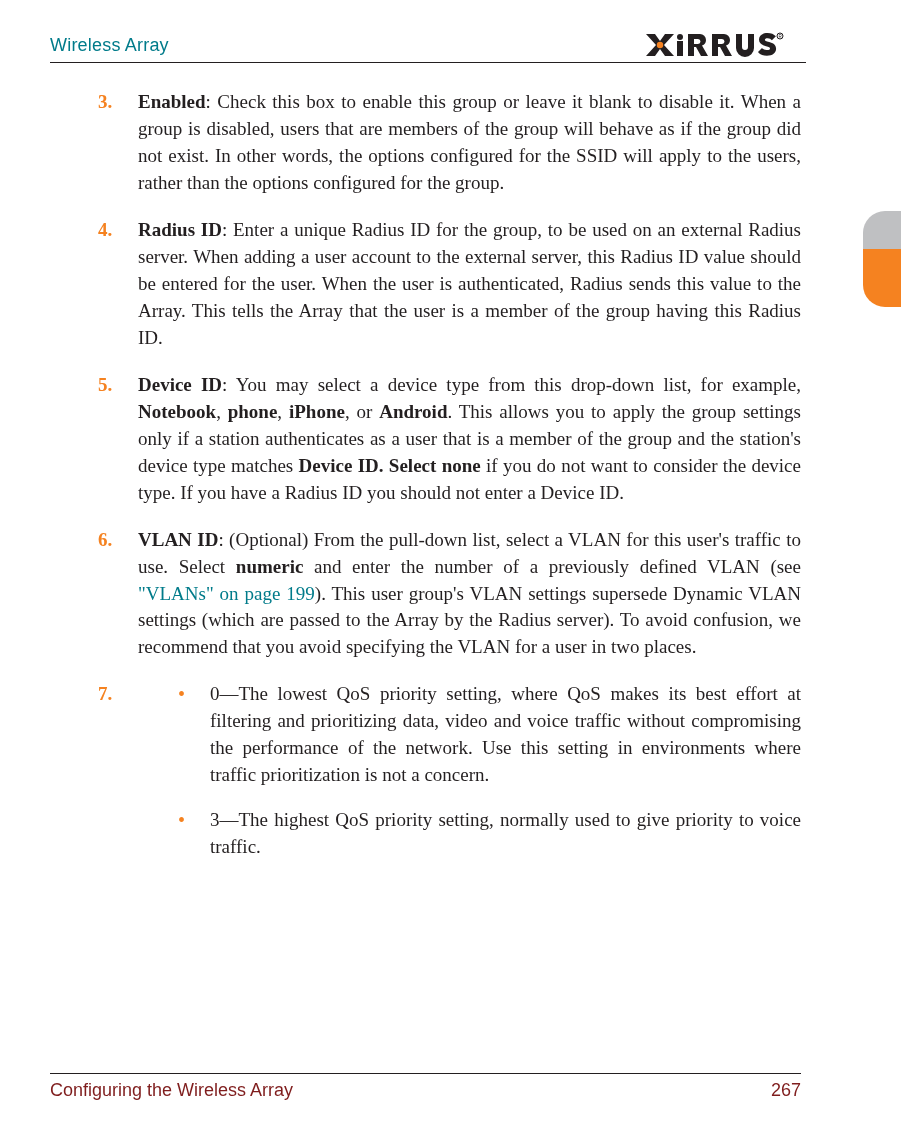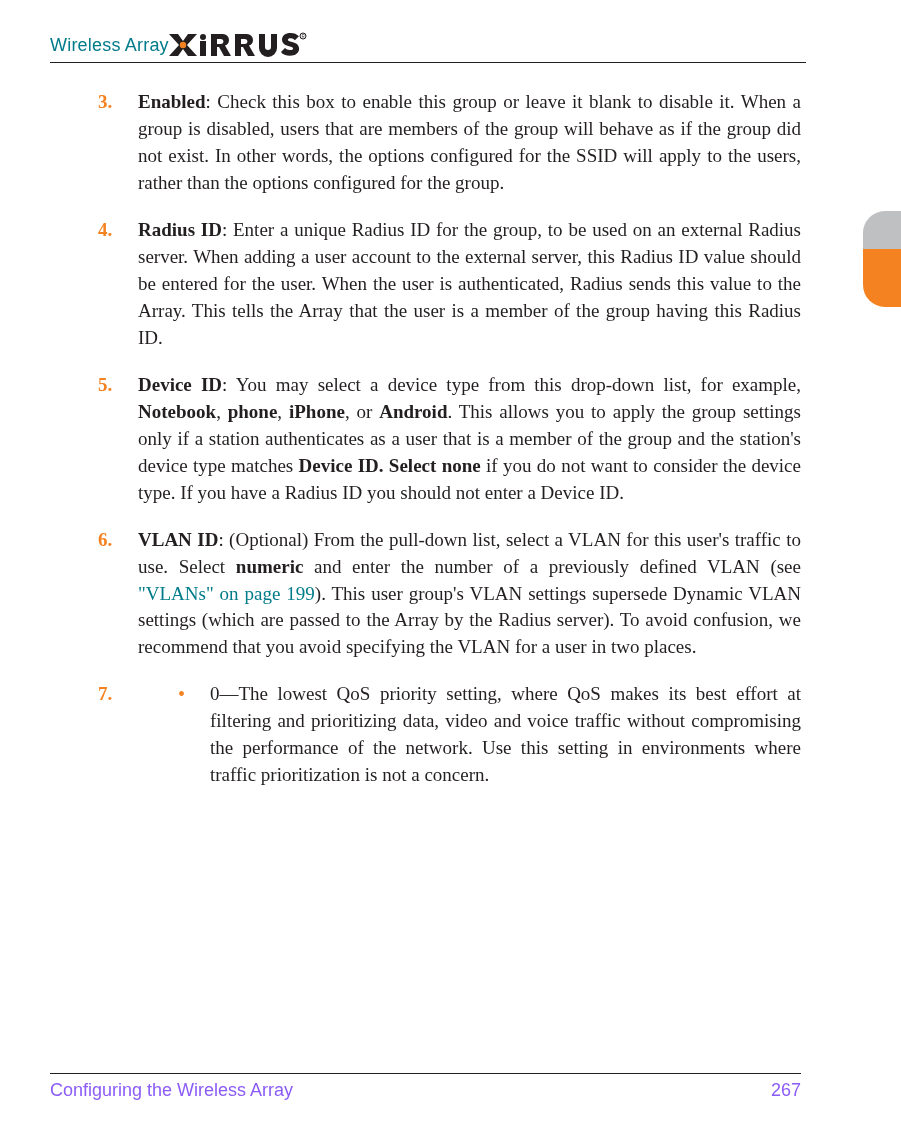--- a/index.html
+++ b/index.html
@@ -16,20 +16,21 @@
     height: 1137px;
     box-sizing: border-box;
   }
   .content {
     box-sizing: border-box;
     padding: 30px 100px 0 50px;
     width: 901px;
   }
   .header-row {
     display: flex;
+    justify-content: space-between;
     align-items: center;
     border-bottom: 1px solid #231f20;
     padding-bottom: 2px;
     margin-bottom: 26px;
     margin-right: -5px;
   }
   .header-title {
     font-family: Arial, Helvetica, sans-serif;
     color: #007b8a;
     font-size: 18px;
@@ -65,21 +66,21 @@
   .footer {
     position: absolute;
     left: 50px;
     right: 100px;
     bottom: 36px;
     border-top: 1px solid #231f20;
     padding-top: 6px;
     display: flex;
     justify-content: space-between;
     font-family: Arial, Helvetica, sans-serif;
-    color: #8b5cf6;
+    color: #7f1d1d;
     font-size: 18px;
   }
   ol.steps {
     list-style: none;
     margin: 0 0 0 0;
     padding: 0 0 0 48px;
   }
   ol.steps > li {
     position: relative;
     margin: 0 0 20px 0;
@@ -175,20 +176,21 @@
 
       <li>
         <span class="num">6.</span>
         <span class="just"><span class="label">VLAN ID</span><span>: (Optional) From the pull-down list, select a VLAN for this user's traffic to use. Select </span><span class="label">numeric</span><span> and enter the number of a previously defined VLAN (see </span><span class="link">"VLANs" on page 199</span><span>). This user group's VLAN settings supersede Dynamic VLAN settings (which are passed to the Array by the Radius server). To avoid confusion, we recommend that you avoid specifying the VLAN for a user in two places.</span></span>
       </li>
 
       <li>
         <span class="num">7.</span>
         <ul class="bullets">
           <li>0—The lowest QoS priority setting, where QoS makes its best effort at filtering and prioritizing data, video and voice traffic without compromising the performance of the network. Use this setting in environments where traffic prioritization is not a concern.</li>
+          <li>3—The highest QoS priority setting, normally used to give priority to voice traffic.</li>
         </ul>
       </li>
 
     </ol>
 
   </div>
 
   <div class="footer">
     <span>Configuring the Wireless Array</span>
     <span>267</span>

